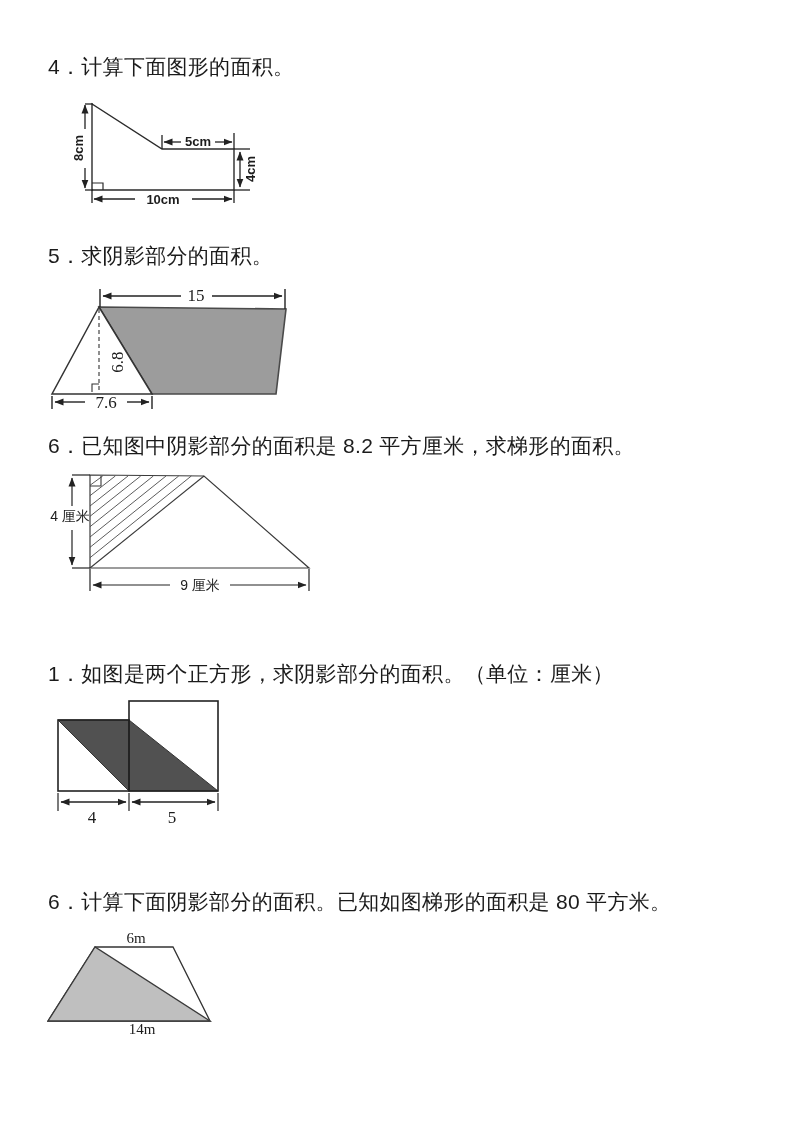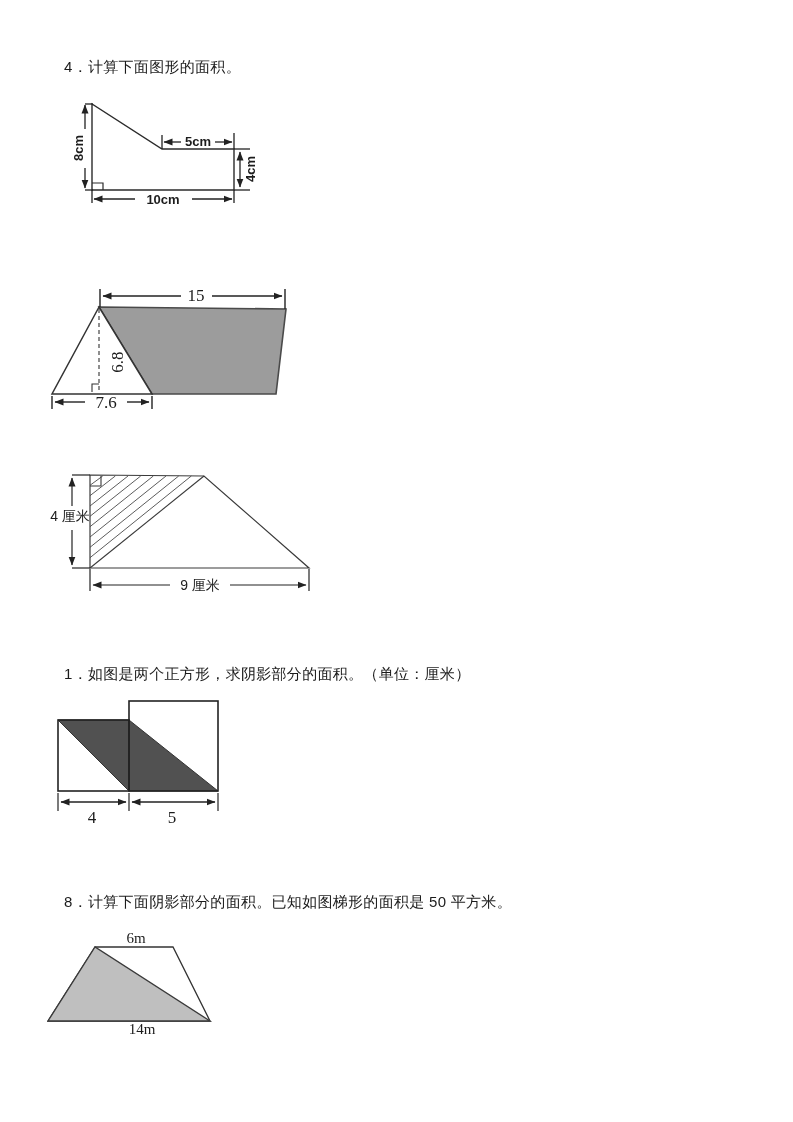--- a/index.html
+++ b/index.html
@@ -5,22 +5,22 @@
   html,body{margin:0;padding:0;background:#fff;}
   .page{
     position:relative;
     width:793px;height:1122px;
     background:#ffffff;
     font-family:"Liberation Sans","DejaVu Sans",sans-serif;
     overflow:hidden;
   }
   .heading{
     position:absolute;
-    left:64px;
-    font-size:15px;
+    left:48px;
+    font-size:21px;
     line-height:22px;
     color:#1b1b1b;
     white-space:nowrap;
     letter-spacing:0.3px;
   }
   .fig{position:absolute;}
   svg text{fill:#1c1c1c;}
   .dimlabel-sans{font-family:"Liberation Sans","DejaVu Sans",sans-serif;font-weight:bold;font-size:13px;}
   .dimlabel-serif{font-family:"Liberation Serif","DejaVu Serif",serif;font-size:17px;}
   .dimlabel-serif-sm{font-family:"Liberation Serif","DejaVu Serif",serif;font-size:15px;}
@@ -71,20 +71,21 @@
 
     <g stroke="#222" stroke-width="1.3" fill="none">
       <path d="M32,95 V108"></path>
       <path d="M174,95 V108"></path>
       <path d="M75,104 L34,104" marker-end="url(#arr)"></path>
       <path d="M132,104 L172,104" marker-end="url(#arr)"></path>
     </g>
     <text class="dimlabel-sans" x="103" y="109" text-anchor="middle">10cm</text>
   </svg>
 
+  <div class="heading" style="top:245px">5．求阴影部分的面积。</div>
 
   <svg class="fig" style="left:40px;top:280px" width="260" height="140" viewBox="0 0 260 140">
 
     <polygon points="59,27 246,29 236,114 112,114" stroke="#4a4a4a" stroke-width="1.6" fill="#9c9c9c"></polygon>
 
     <polygon points="59,27 12,114 112,114" fill="#ffffff" stroke="#333333" stroke-width="1.5"></polygon>
     <path d="M59,29 V112" stroke="#444" stroke-width="1.2" stroke-dasharray="4 3" fill="none"></path>
     <path d="M52,112 V104 H59" fill="none" stroke="#333" stroke-width="1.1"></path>
 
     <g stroke="#222" stroke-width="1.4" fill="none">
@@ -99,20 +100,21 @@
 
     <g stroke="#222" stroke-width="1.4" fill="none">
       <path d="M12,116 V129"></path>
       <path d="M112,116 V129"></path>
       <path d="M45,122 L15,122" marker-end="url(#arr)"></path>
       <path d="M87,122 L109,122" marker-end="url(#arr)"></path>
     </g>
     <text class="dimlabel-serif" x="66" y="128" text-anchor="middle">7.6</text>
   </svg>
 
+  <div class="heading" style="top:435px">6．已知图中阴影部分的面积是 8.2 平方厘米，求梯形的面积。</div>
 
   <svg class="fig" style="left:40px;top:468px" width="292" height="132" viewBox="0 0 292 132">
     <polygon points="50,7 164,8 269,100 50,100" fill="#ffffff" stroke="#3a3a3a" stroke-width="1.2"></polygon>
     <path d="M50,100 L164,8" stroke="#3a3a3a" stroke-width="1.1" fill="none"></path>
     <g stroke="#4a4a4a" stroke-width="0.9">
       <line x1="50" y1="17.3" x2="62.7" y2="8"></line>
       <line x1="50" y1="27.7" x2="75.3" y2="8"></line>
       <line x1="50" y1="38" x2="88" y2="8"></line>
       <line x1="50" y1="48.3" x2="100.7" y2="8"></line>
       <line x1="50" y1="58.7" x2="113.3" y2="8"></line>
@@ -154,21 +156,21 @@
       <path d="M168,98 V116"></path>
     </g>
     <g stroke="#222" stroke-width="1.3" fill="none">
       <path d="M11,107 L76,107" marker-start="url(#arr)" marker-end="url(#arr)"></path>
       <path d="M82,107 L165,107" marker-start="url(#arr)" marker-end="url(#arr)"></path>
     </g>
     <text class="dimlabel-serif" x="42" y="128" text-anchor="middle">4</text>
     <text class="dimlabel-serif" x="122" y="128" text-anchor="middle">5</text>
   </svg>
 
-  <div class="heading" style="top:891px">8．计算下面阴影部分的面积。已知如图梯形的面积是 50 平方米。</div>
+  <div class="heading" style="top:891px">6．计算下面阴影部分的面积。已知如图梯形的面积是 80 平方米。</div>
 
   <svg class="fig" style="left:40px;top:925px" width="180" height="115" viewBox="0 0 180 115">
     <polygon points="55,22 133,22 170,96 8,96" fill="#ffffff" stroke="#333" stroke-width="1.3"></polygon>
     <polygon points="55,22 8,96 170,96" stroke="#3a3a3a" stroke-width="1.3" fill="#bfbfbf"></polygon>
     <text class="dimlabel-serif-sm" x="96" y="18" text-anchor="middle">6m</text>
     <text class="dimlabel-serif-sm" x="102" y="109" text-anchor="middle">14m</text>
   </svg>
 
 </div>
 

